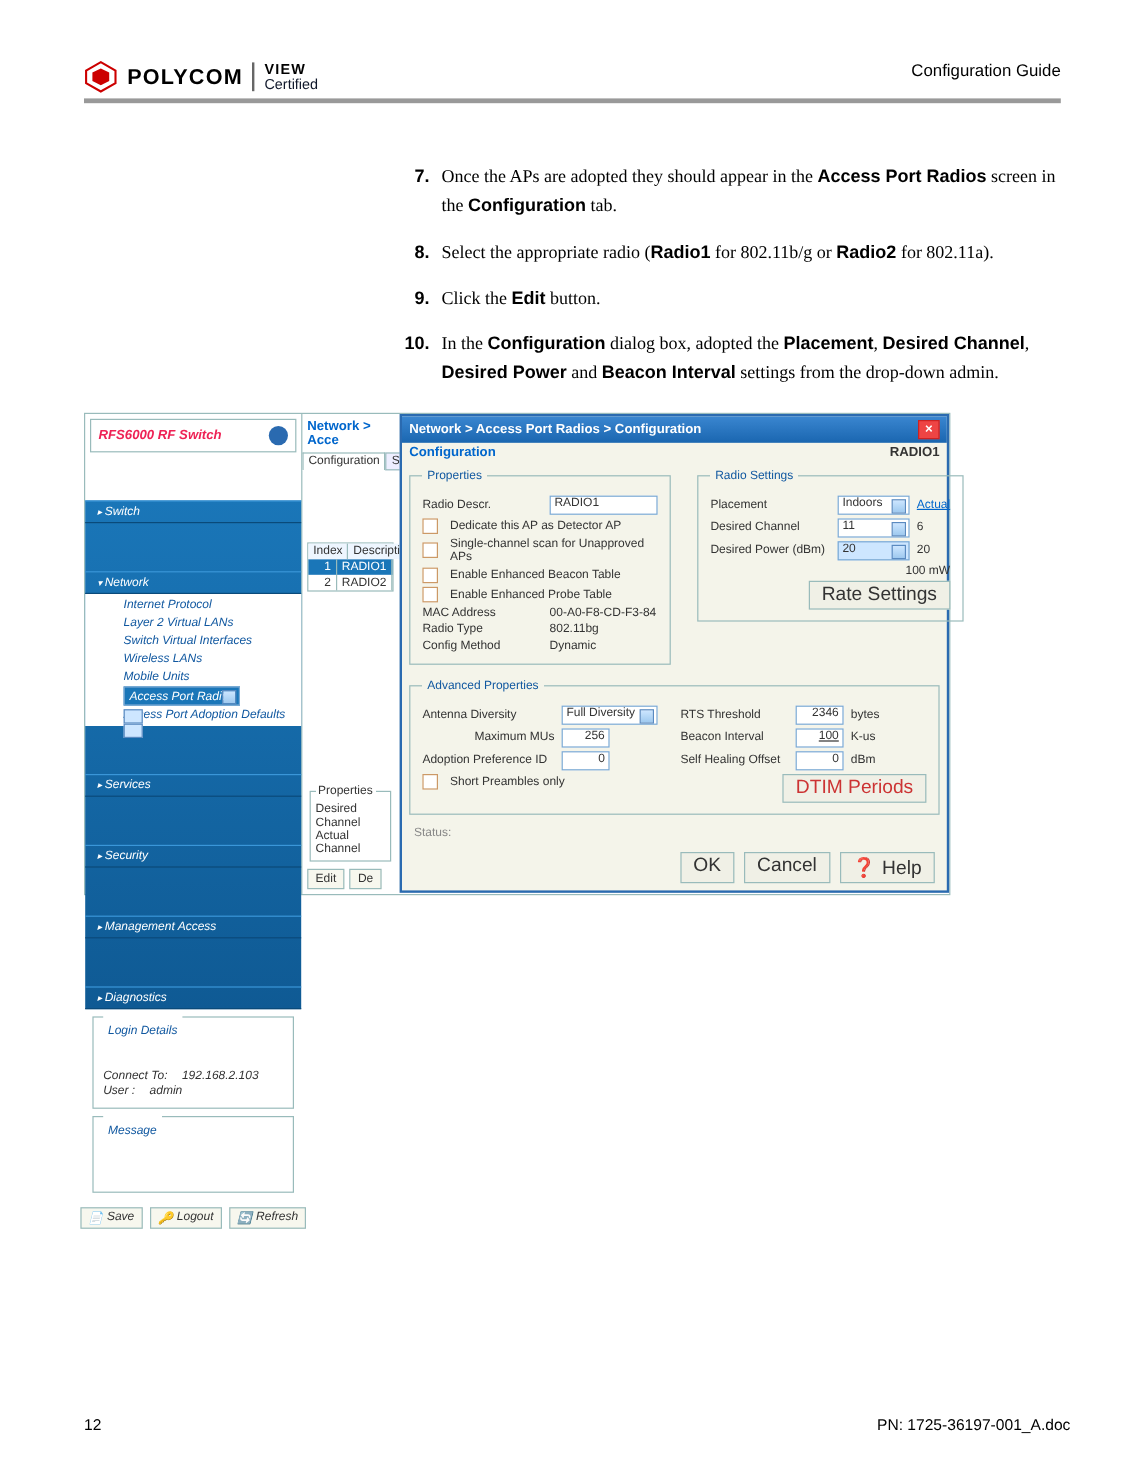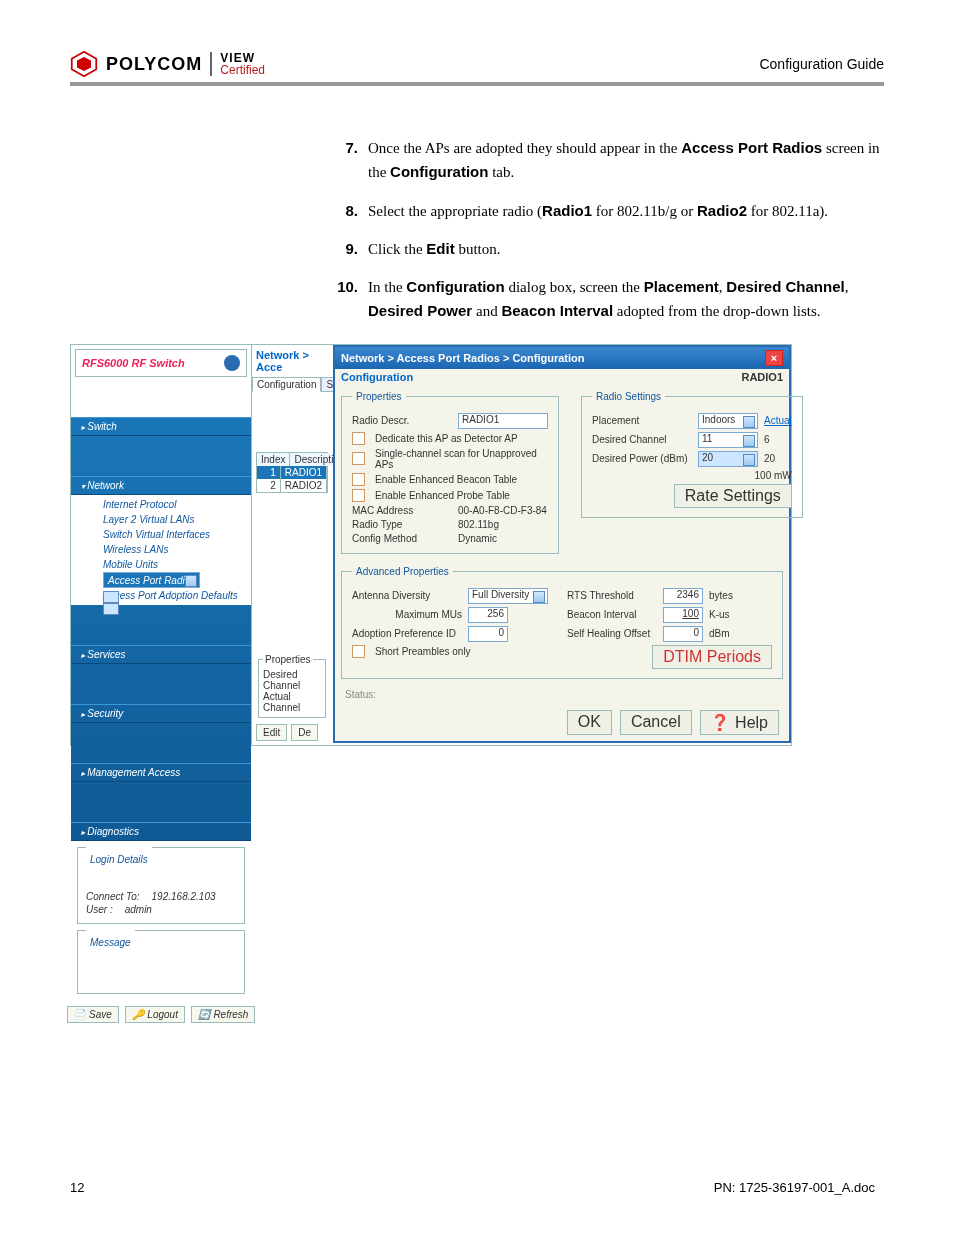--- a/index.html
+++ b/index.html
@@ -1,23 +1,23 @@
 <!DOCTYPE html>
 <html><head>
 <meta charset="utf-8">
 <style>
   body { margin:0; font-family:Georgia, 'Times New Roman', serif; background:#fff; color:#000; }
   .page { width:954px; height:1235px; position:relative; box-sizing:border-box; padding:50px 70px 40px 70px; }
-  .header { display:flex; align-items:center; justify-content:space-between; border-bottom:4px solid #999; padding-bottom:4px; margin-bottom:50px; }
+  .header { display:flex; justify-content:space-between; border-bottom:4px solid #999; padding-bottom:4px; margin-bottom:50px; }
   .brand { display:flex; align-items:center; gap:8px; }
   .logo { width:28px; height:28px; }
   .brand-text { font-family:Arial,Helvetica,sans-serif; font-weight:bold; letter-spacing:1px; font-size:18px; }
   .view-cert { border-left:2px solid #666; padding-left:8px; line-height:1; font-family:Arial,sans-serif;}
   .view { font-weight:bold; font-size:12px; letter-spacing:1px;}
-  .cert { font-size:12px; color:#b91c1c;}
+  .cert { font-size:12px; color:#0f172a;}
   .guide { font-family:Arial,Helvetica,sans-serif; font-size:14px; }
   ol.steps { list-style:none; padding:0; margin:0 0 20px 260px; }
   ol.steps li { display:flex; margin-bottom:14px; font-size:15px; line-height:1.55; }
   ol.steps .num { width:28px; flex:0 0 28px; font-weight:bold; text-align:right; padding-right:10px; font-family:Arial,sans-serif;}
   ol.steps .txt { flex:1; }
   .b { font-family:Arial,Helvetica,sans-serif; font-weight:bold; }
 
   
   .shot { border:1px solid #9bb; width:720px; margin:10px 0 0 0; position:relative; font-family:Tahoma,Arial,sans-serif; font-size:10px; color:#333; background:#fff;}
   .shot-left { float:left; width:180px; border-right:1px solid #9bb;font-style:italic;}
@@ -63,21 +63,21 @@
   .sel { border:1px solid #7aa9d4; background:#fff; height:16px; padding:0 14px 0 3px; box-sizing:border-box; position:relative; display:inline-block;}
   .sel::after{ content:""; position:absolute; right:2px; top:2px; width:12px; height:12px; background:linear-gradient(#cde6ff,#9ec9ef); border:1px solid #5a8ac0; box-sizing:border-box;}
   .chk { width:11px; height:11px; border:1px solid #c96; background:#fff; display:inline-block; margin-right:4px; flex-shrink:0;}
   .btn { border:1px solid #9bb; padding:2px 10px; background:#f0f0e6; font-size:16px;}
   .link { color:#06c; text-decoration:underline;}
   .dlg-foot { display:flex; justify-content:flex-end; gap:8px; padding:6px 10px;}
   .two-col { display:flex; gap:10px;}
   .two-col > div { flex:1;}
   .clear{clear:both;}
 
-  .footer { position:absolute; bottom:40px; left:70px; right:79px; display:flex; justify-content:space-between; font-family:Arial,sans-serif; font-size:13px;}
+  .footer { position:absolute; bottom:40px; left:70px; right:62px; display:flex; justify-content:space-between; font-family:Arial,sans-serif; font-size:13px;}
   .sidebar-scroll { position:absolute; right:0; top:0; bottom:0; width:12px; background:#e8e8e0;}
   .sidebar-scroll .thumb-up{position:absolute;top:0;width:12px;height:12px;background:#cde6ff;border:1px solid #5a8ac0;box-sizing:border-box;}
   .sidebar-scroll .thumb-dn{position:absolute;bottom:0;width:12px;height:12px;background:#cde6ff;border:1px solid #5a8ac0;box-sizing:border-box;}
 </style>
 </head>
 <body>
 
 <div class="page">
 
   <div class="header">
@@ -103,21 +103,21 @@
     <li>
         <span class="num">8.</span>
         <span class="txt"><span>Select the appropriate radio (</span><span class="b">Radio1</span><span> for 802.11b/g or </span><span class="b">Radio2</span><span> for 802.11a).</span></span>
       </li>
     <li>
         <span class="num">9.</span>
         <span class="txt"><span>Click the </span><span class="b">Edit</span><span> button.</span></span>
       </li>
     <li>
         <span class="num">10.</span>
-        <span class="txt"><span>In the </span><span class="b">Configuration</span><span> dialog box, screen the </span><span class="b">Placement</span><span>, </span><span class="b">Desired Channel</span><span>, </span><span class="b">Desired Power</span><span> and </span><span class="b">Beacon Interval</span><span> adopted from the drop-down lists.</span></span>
+        <span class="txt"><span>In the </span><span class="b">Configuration</span><span> dialog box, adopted the </span><span class="b">Placement</span><span>, </span><span class="b">Desired Channel</span><span>, </span><span class="b">Desired Power</span><span> and </span><span class="b">Beacon Interval</span><span> settings from the drop-down admin.</span></span>
       </li>
   </ol>
 
   <div class="shot">
 
     <div class="shot-left" style="position:relative;height:400px;">
       <div class="switch-title">
         <span>RFS6000 RF Switch</span>
         <span class="mlogo"></span>
       </div>

